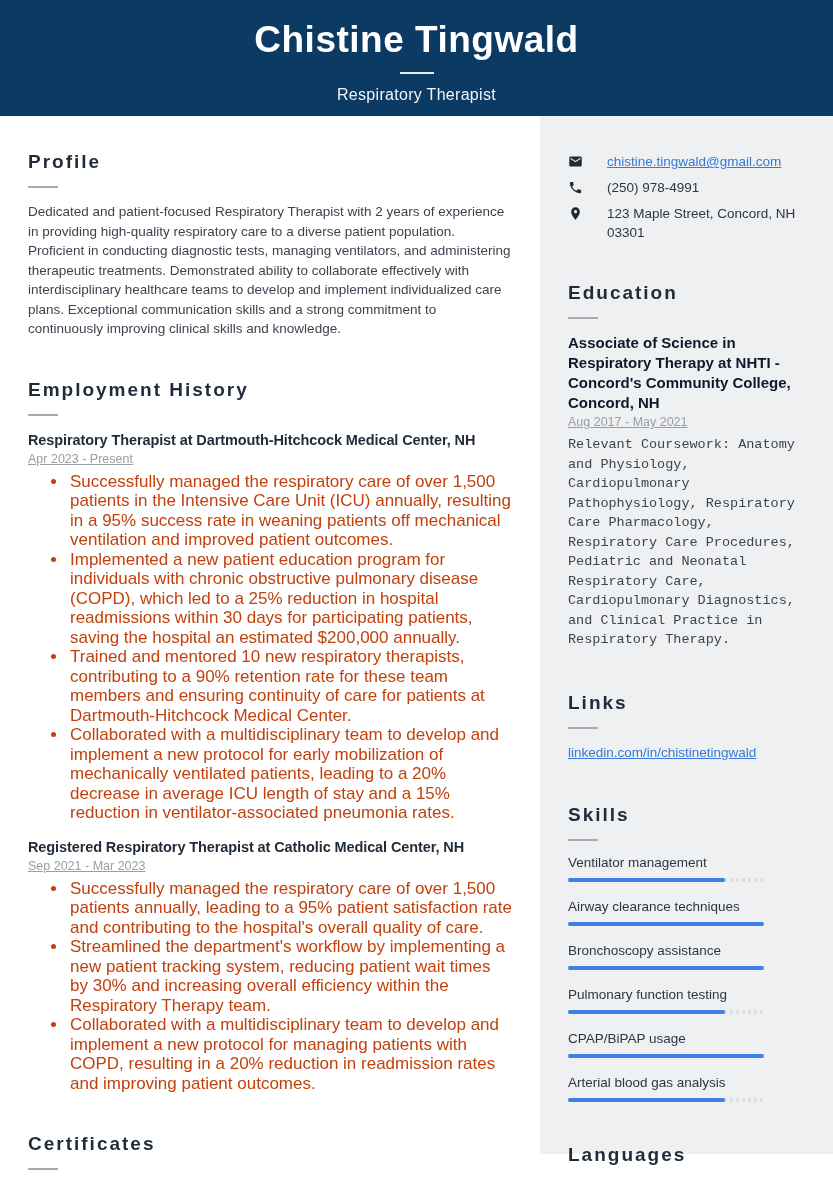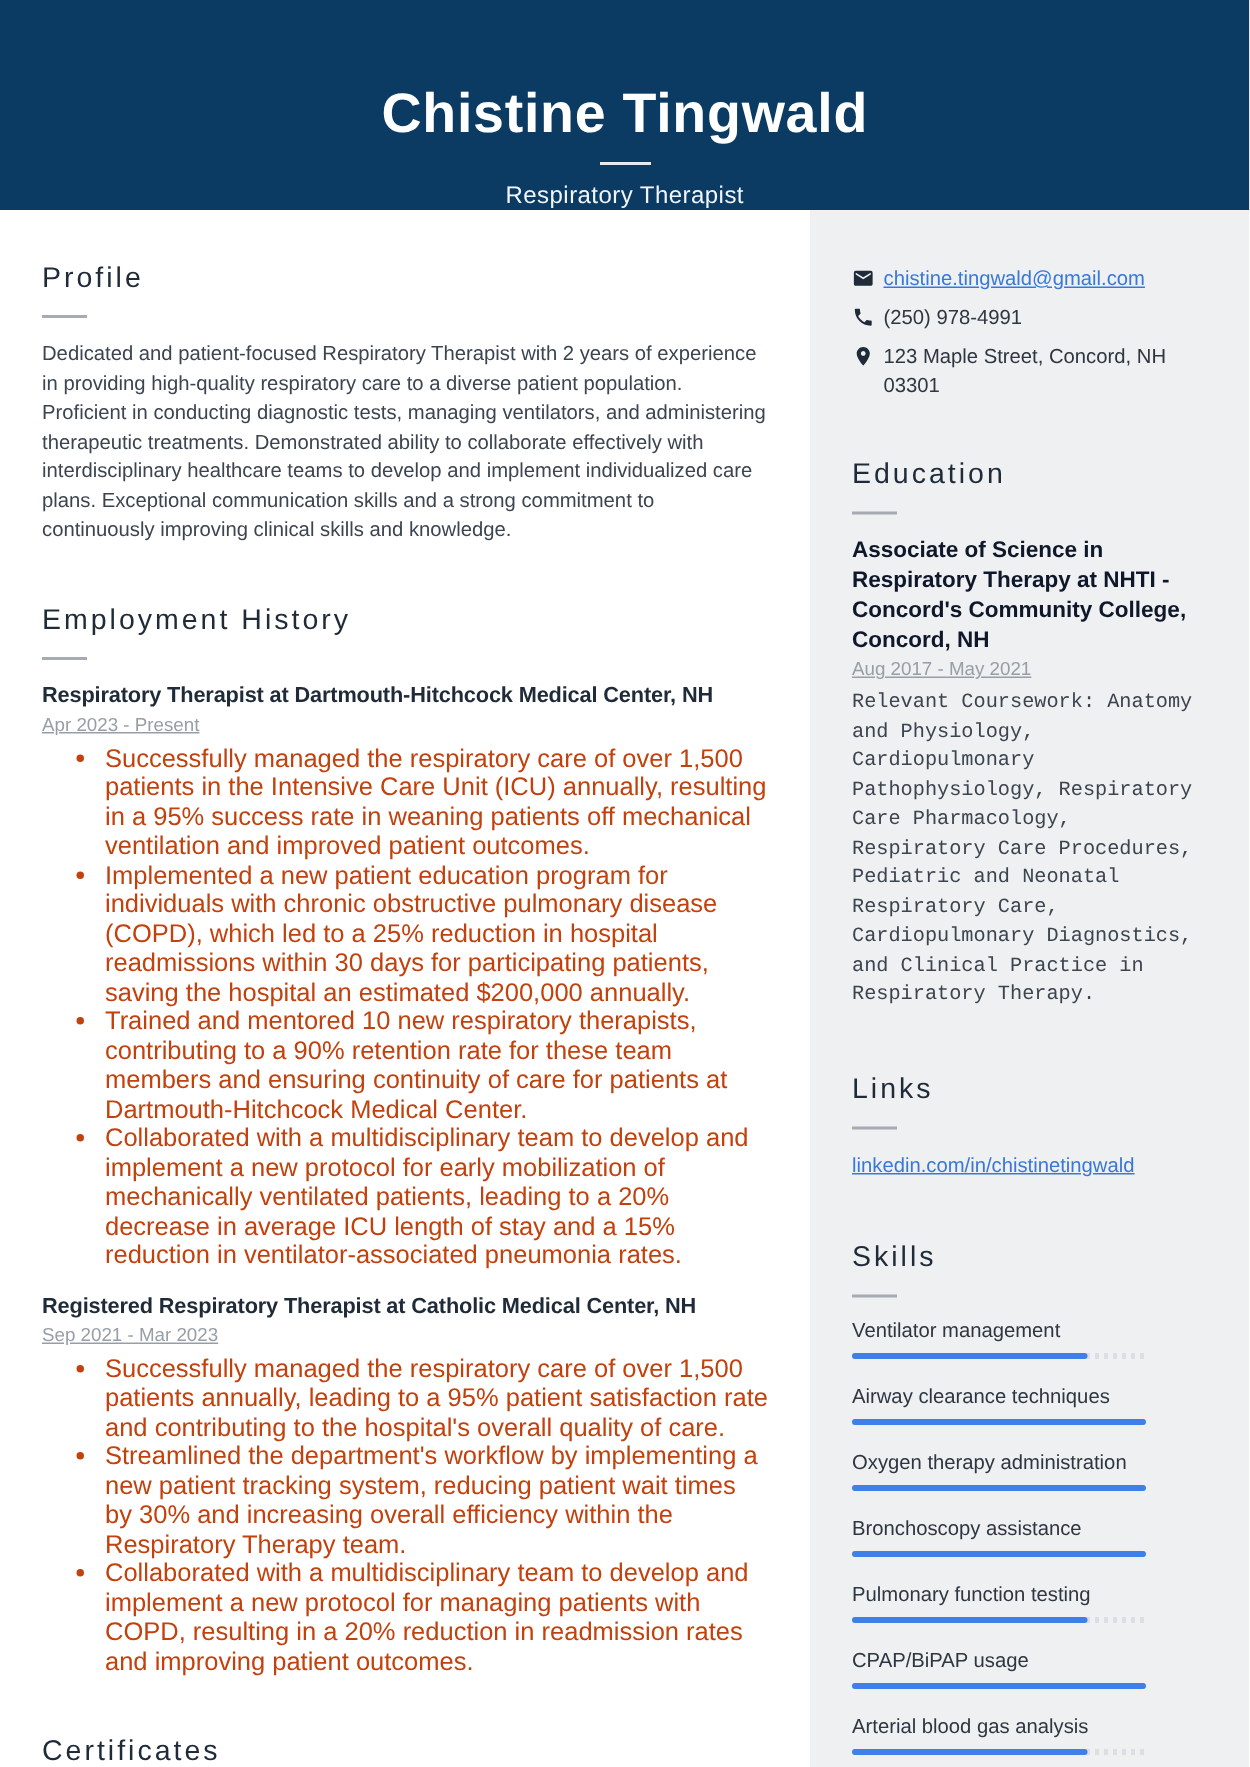--- a/index.html
+++ b/index.html
@@ -10,27 +10,27 @@
     position: relative;
     width: 833px;
     height: 1178px;
     margin: 0 auto;
     background: #ffffff;
     overflow: hidden;
   }
 
   
   .header {
-    height: 140px;
+    height: 116px;
     background: #0b3a63;
     color: #ffffff;
     display: flex;
     flex-direction: column;
     align-items: center;
-    justify-content: flex-end;
+    justify-content: center;
     text-align: center;
   }
   .name {
     font-size: 37px;
     font-weight: 700;
     letter-spacing: 0.5px;
     line-height: 1.1;
     margin-top: 8px;
   }
   .name-underline {
@@ -54,21 +54,21 @@
   }
   .right-col {
     width: 293px;
     background: #eef0f1;
     padding: 36px 28px 0 28px;
   }
 
   
   .section-heading {
     font-size: 19px;
-    font-weight: 400;
+    font-weight: 700;
     letter-spacing: 2px;
     color: #1f2b38;
   }
   .heading-rule {
     width: 30px;
     height: 2px;
     background: #a6abb3;
     margin: 13px 0 14px 0;
   }
   .muted-date {
@@ -103,21 +103,21 @@
     padding-left: 2px;
   }
   .job { margin-bottom: 2px; }
   .cert { margin-bottom: 16px; }
 
   
   .contact { margin-bottom: 40px; }
   .contact-row {
     display: flex;
     align-items: flex-start;
-    gap: 6px;
+    gap: 24px;
     margin-bottom: 7px;
     font-size: 13.5px;
     line-height: 19px;
     color: #2e3642;
   }
   .contact-row .icon {
     flex: 0 0 15px;
     width: 15px; height: 15px;
     margin-top: 2px;
   }
@@ -280,26 +280,20 @@
               <div class="bar-fill" style="width: 80%;"></div>
             </div>
         </div>
         <div class="meter-row">
           <div class="meter-label">Airway clearance techniques</div>
           <div class="bar-track">
               <div class="bar-fill" style="width: 100%;"></div>
             </div>
         </div>
         <div class="meter-row">
-          <div class="meter-label">Oxygen therapy administration</div>
-          <div class="bar-track">
-              <div class="bar-fill" style="width: 100%;"></div>
-            </div>
-        </div>
-        <div class="meter-row">
           <div class="meter-label">Bronchoscopy assistance</div>
           <div class="bar-track">
               <div class="bar-fill" style="width: 100%;"></div>
             </div>
         </div>
         <div class="meter-row">
           <div class="meter-label">Pulmonary function testing</div>
           <div class="bar-track">
               <div class="bar-fill" style="width: 80%;"></div>
             </div>

